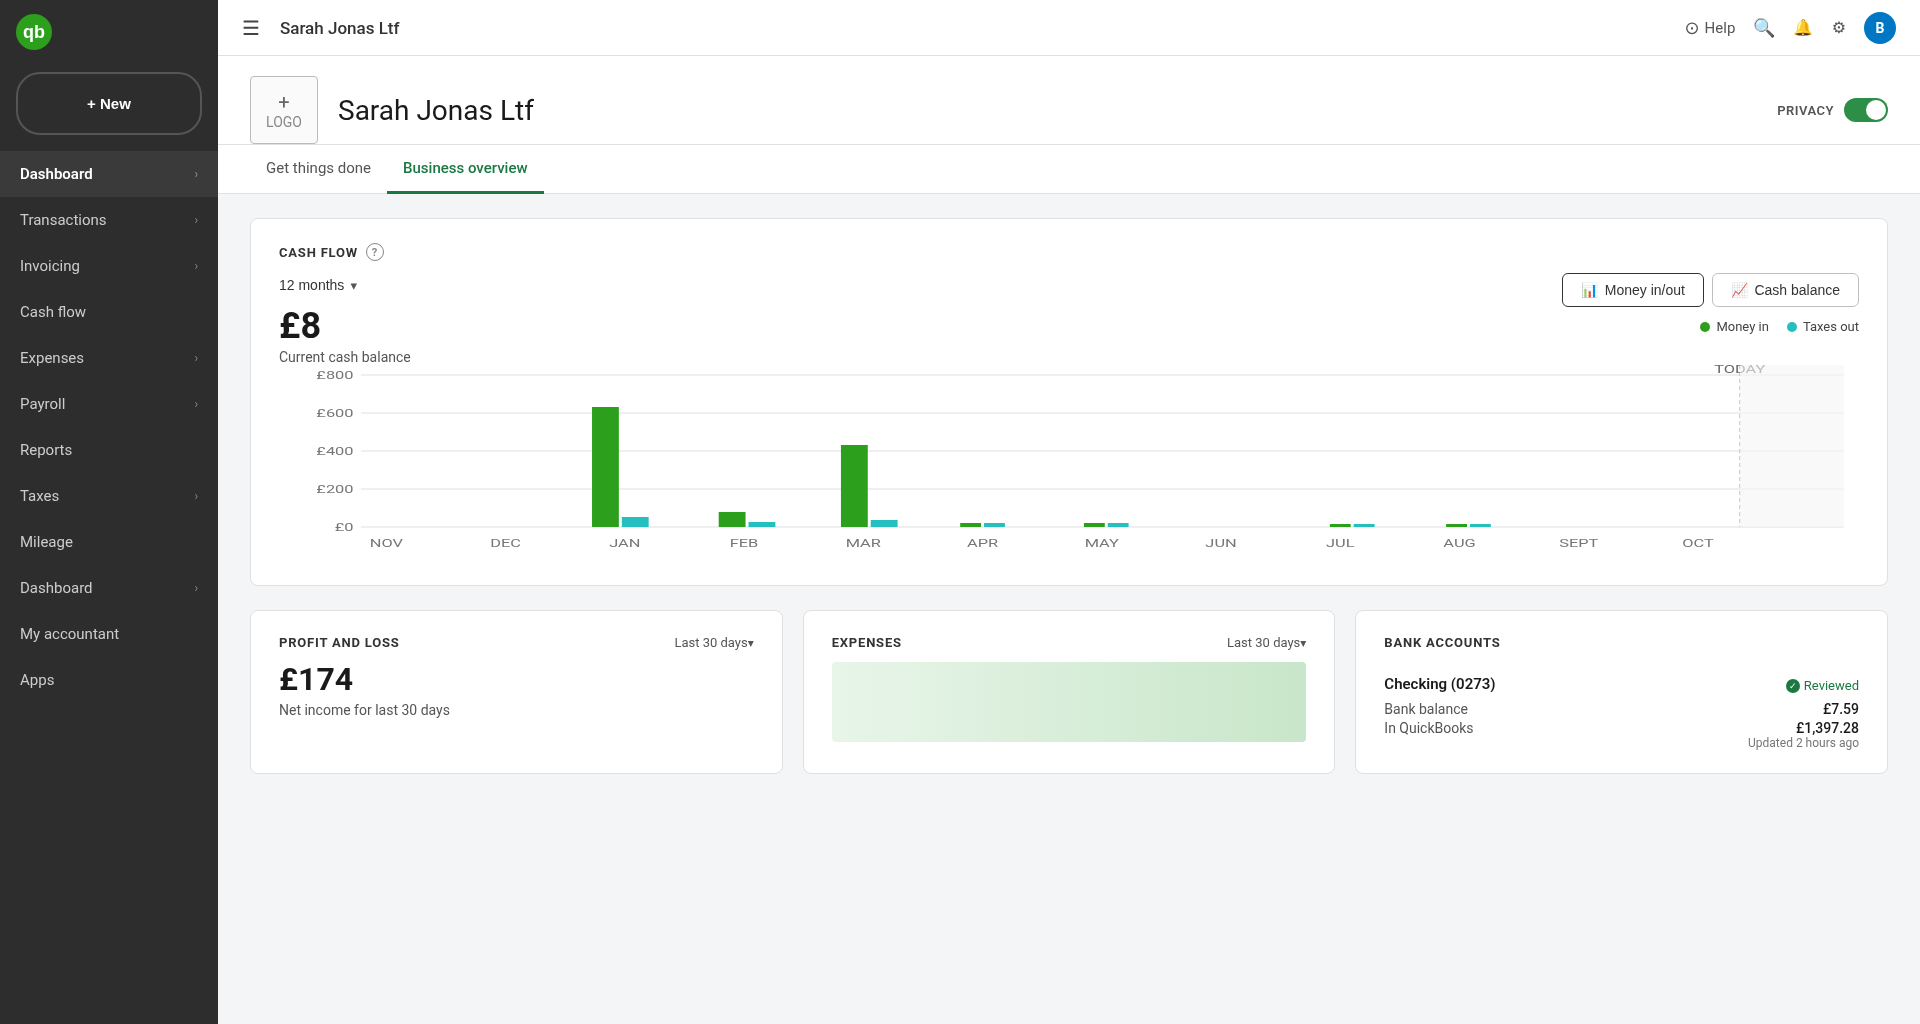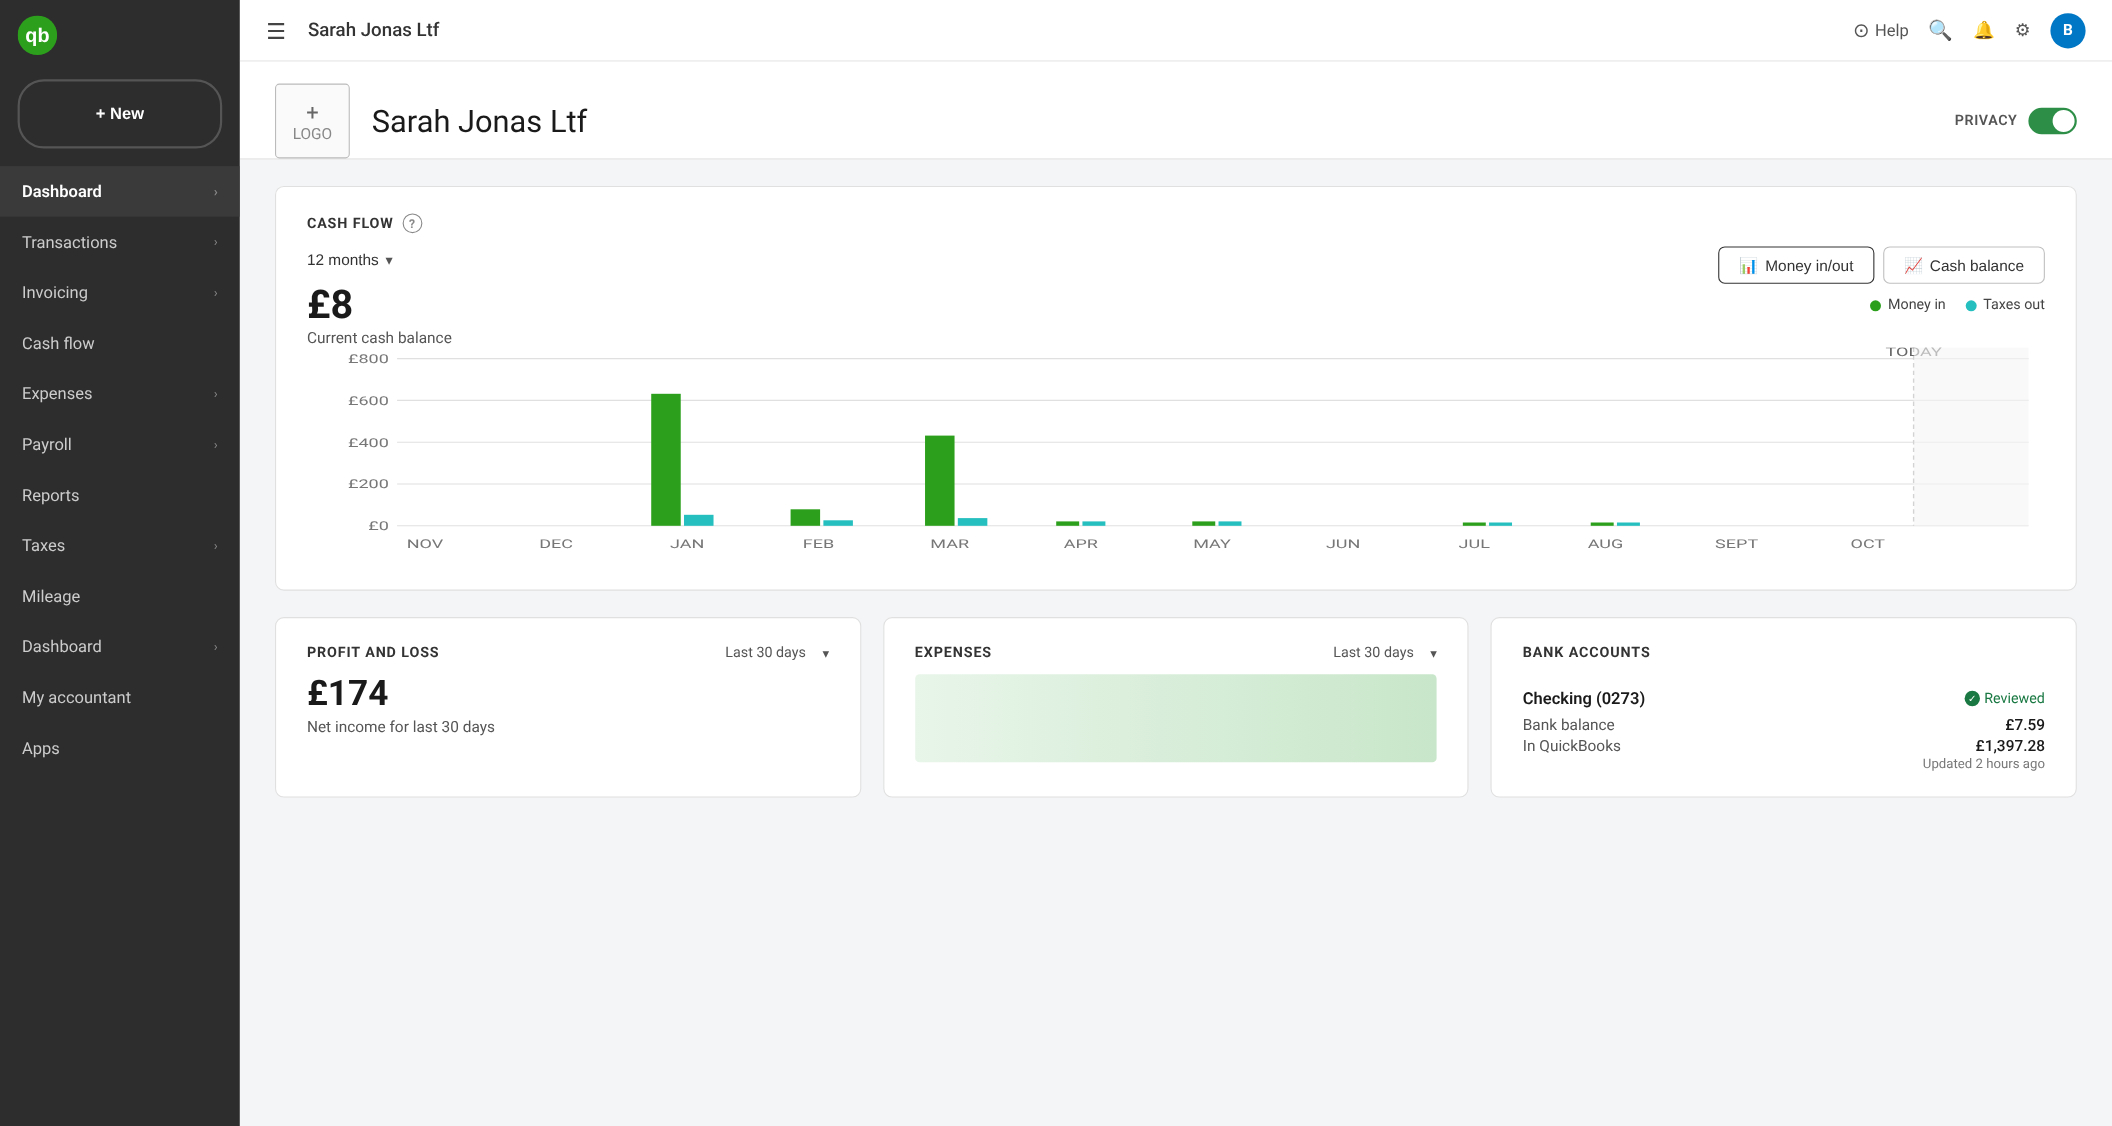--- a/index.html
+++ b/index.html
@@ -193,25 +193,25 @@
 
     .chart-area { position: relative; width: 100%; height: 200px; }
     .chart-svg { width: 100%; height: 100%; }
 
     
     .cards-row { display: flex; gap: 20px; }
     .card-third { flex: 1; }
     .card-pnl .amount { font-size: 32px; font-weight: 700; color: #1a1a1a; margin: 10px 0 4px; }
     .card-pnl .sub { font-size: 14px; color: #555; }
     .card-header-row { display: flex; align-items: center; justify-content: space-between; margin-bottom: 4px; }
-    .period-badge { display: flex; align-items: center; gap: 15px; font-size: 13px; color: #555; cursor: pointer; }
+    .period-badge { display: flex; align-items: center; gap: 0; font-size: 13px; color: #555; cursor: pointer; }
     .period-badge .arr { font-size: 12px; }
 
     
-    .bank-row { display: flex; justify-content: space-between; align-items: center; margin-top: 25px; }
+    .bank-row { display: flex; justify-content: space-between; align-items: flex-end; margin-top: 25px; }
     .bank-name { font-size: 15px; font-weight: 600; color: #1a1a1a; }
     .reviewed-badge { display: flex; align-items: center; gap: 4px; color: #1a7943; font-size: 13px; }
     .reviewed-dot { width: 14px; height: 14px; border-radius: 50%; background: #1a7943; display: flex; align-items: center; justify-content: center; }
     .reviewed-dot::after { content: '✓'; color: #fff; font-size: 9px; }
     .bank-balances { margin-top: 8px; }
     .bank-balance-row { display: flex; justify-content: space-between; font-size: 14px; color: #555; margin-bottom: 3px; }
     .bank-balance-row .value { color: #1a1a1a; font-weight: 500; }
     .updated-text { font-size: 12px; color: #777; text-align: right; }
 
     
@@ -304,20 +304,24 @@
       </div>
       <h1 class="company-name">Sarah Jonas Ltf</h1>
       <div class="privacy-toggle">
         <span class="privacy-label">PRIVACY</span>
         <div class="toggle-track on">
           <div class="toggle-thumb"></div>
         </div>
       </div>
     </div>
 
+    <div class="tabs-bar">
+      <div class="tab">Get things done</div>
+      <div class="tab active">Business overview</div>
+    </div>
 
     <div class="page-body">
 
       <div class="card">
         <div class="card-title">
           <span>CASH FLOW</span>
           <div class="help-circle">?</div>
         </div>
 
         <div style="display:flex; align-items:flex-start; justify-content:space-between;">

